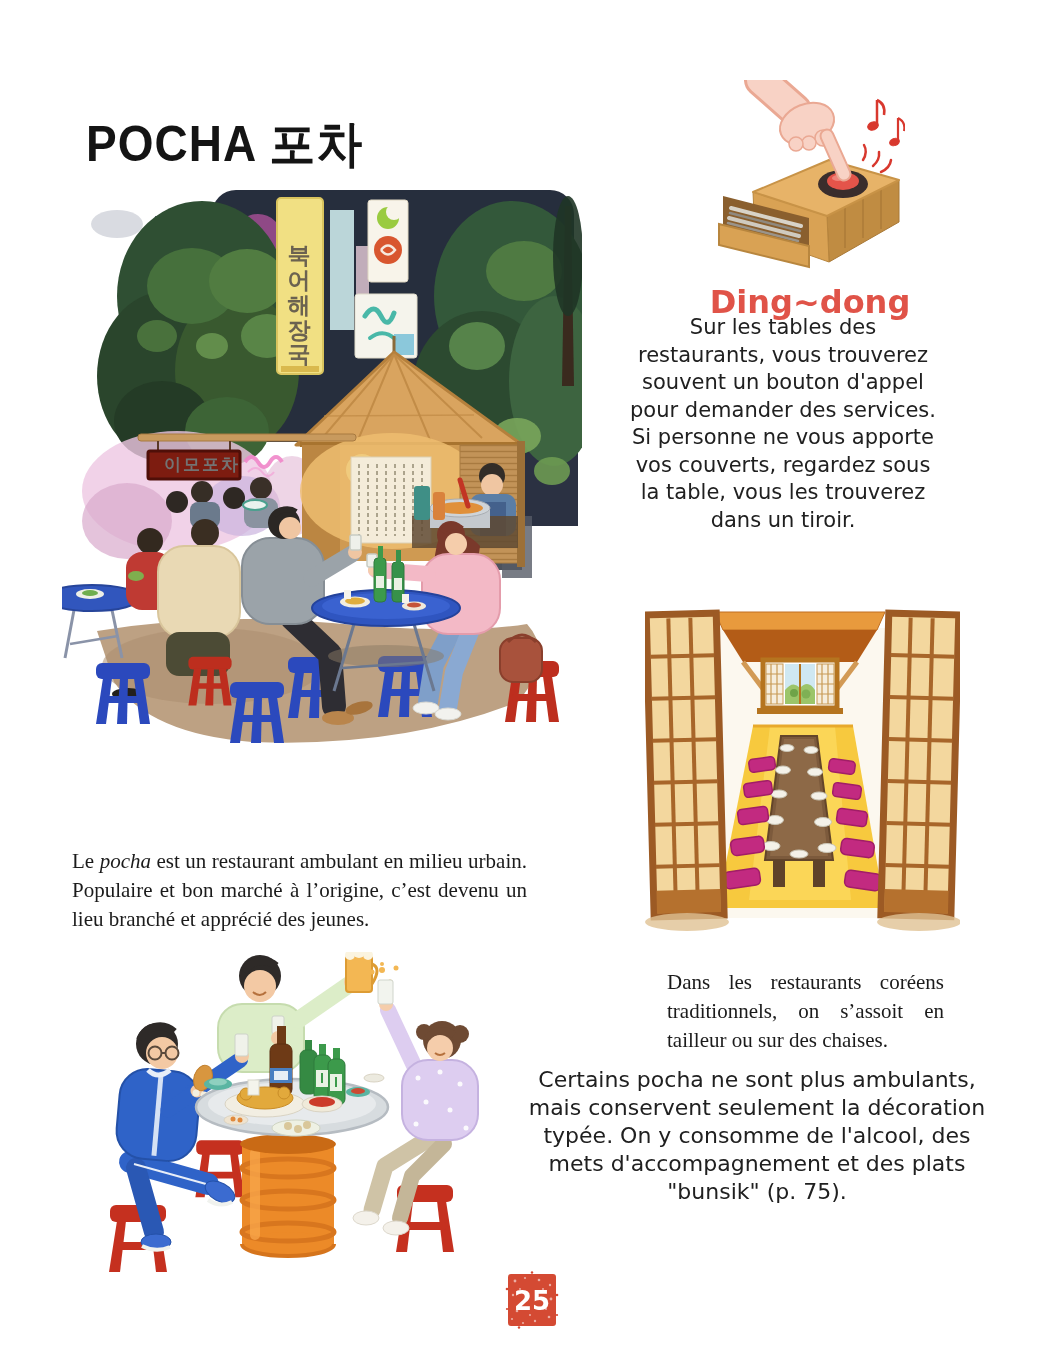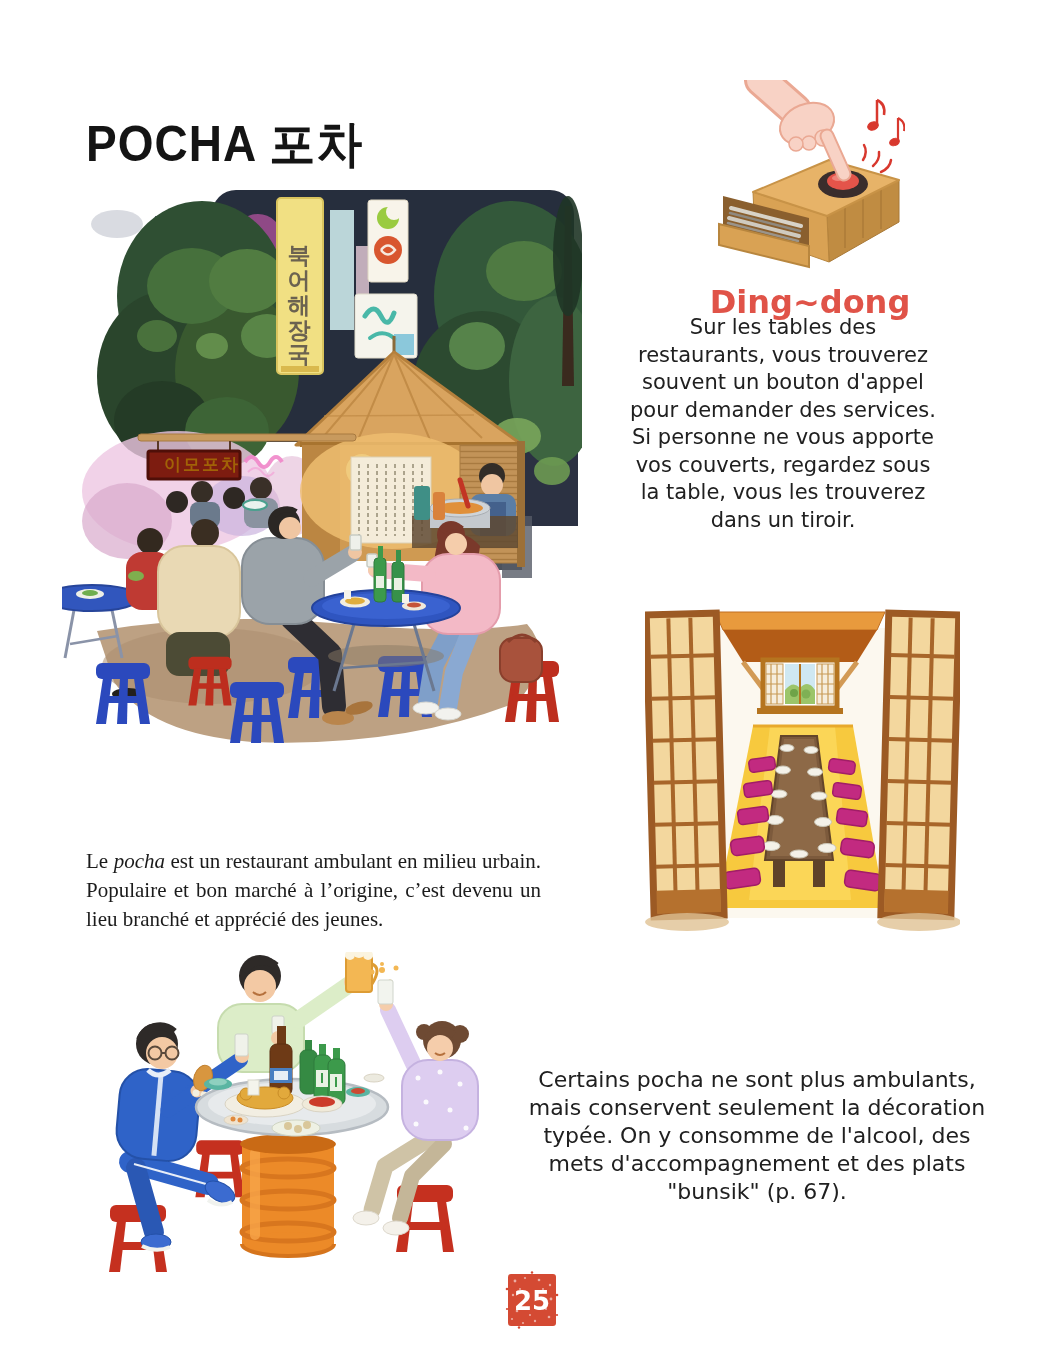--- a/index.html
+++ b/index.html
@@ -9,41 +9,41 @@
 
   
   .title{left:86px;top:80px;font-family:"Liberation Sans",sans-serif;font-weight:bold;
          font-size:46px;letter-spacing:1px;color:#141414;transform:scaleY(1.08);
          transform-origin:left top;white-space:nowrap;}
 
   
   .caption{font-family:"Liberation Serif",serif;font-size:21px;line-height:1.38;
            text-align:justify;color:#1b1b1b;}
   .caption .it{font-style:italic;}
-  #caption-pocha{left:86px;top:801px;width:455px;margin-top:46px;}
+  #caption-pocha{left:72px;top:801px;width:455px;margin-top:46px;}
   #caption-seating{left:667px;top:947px;width:277px;}
 
   
   .hand{font-family:"DejaVu Sans",sans-serif;color:#202020;text-align:center;
         white-space:pre-line;}
   #dingdong-heading{left:640px;top:283px;width:340px;text-align:center;
         font-family:"DejaVu Sans",sans-serif;font-weight:bold;font-size:32px;color:#e05348;}
   #dingdong-body{left:603px;top:314px;width:360px;font-size:21px;line-height:27.5px;}
   #pocha-note{left:512px;top:1066px;width:490px;font-size:22px;line-height:28px;}
 
   
   #vertical-sign-text{left:277px;top:210px;width:46px;height:160px;
       display:flex;align-items:center;justify-content:center;
       writing-mode:vertical-rl;text-orientation:upright;
       font-family:"DejaVu Sans",sans-serif;font-weight:bold;font-size:23px;
       letter-spacing:2px;color:#6b6250;}
   #tent-sign-text{left:148px;top:451px;width:108px;height:27px;
       display:flex;align-items:center;justify-content:center;
       font-family:"DejaVu Sans",sans-serif;font-weight:bold;font-size:17px;
-      letter-spacing:2px;color:#a16207;}
+      letter-spacing:2px;color:#737373;}
 
   
   #stamp{left:505px;top:1271px;width:54px;height:58px;}
 </style>
 </head>
 <body>
 
 <div class="page">
 
   <h1 class="abs title">POCHA 포차</h1>
@@ -418,20 +418,21 @@
       <rect x="240" y="16" width="70" height="302" fill="#f3d79e" stroke="#9c5a24" stroke-width="7"></rect>
       <line x1="262" y1="20" x2="262" y2="314" stroke="#a8662a" stroke-width="4"></line>
       <line x1="284" y1="20" x2="284" y2="314" stroke="#a8662a" stroke-width="4"></line>
       <path d="M243,58 H307 M243,100 H307 M243,142 H307 M243,184 H307 M243,226 H307 M243,268 H307" stroke="#a8662a" stroke-width="4"></path>
       <rect x="243" y="292" width="64" height="23" fill="#b5712e"></rect>
     </g>
     <ellipse cx="42" cy="324" rx="42" ry="9" fill="#e0c293" opacity=".8"></ellipse>
     <ellipse cx="274" cy="324" rx="42" ry="9" fill="#e0c293" opacity=".8"></ellipse>
   </svg>
 
+  <p class="abs caption" id="caption-seating">Dans les restaurants coréens traditionnels, on s’assoit en tailleur ou sur des chaises.</p>
 
   <svg class="abs" style="left:100px;top:952px" width="400" height="332" viewBox="0 0 400 332">
     <defs>
       <g id="rstool">
         <rect x="-28" y="-9" width="56" height="17" rx="6" fill="#c5301f"></rect>
         <path d="M-21,7 L-29,58 L-18,58 L-12,7 Z" fill="#c5301f"></path>
         <path d="M21,7 L29,58 L18,58 L12,7 Z" fill="#c5301f"></path>
         <rect x="-21" y="28" width="42" height="8" rx="2" fill="#c5301f"></rect>
       </g>
     </defs>
@@ -567,21 +568,21 @@
       <rect x="148" y="128" width="11" height="15" fill="#f4f4ec" stroke="#d8d8cc"></rect>
     </g>
   </svg>
 
   <p class="abs caption" id="caption-pocha"><span>Le </span><span class="it">pocha</span><span> est un restaurant ambulant en milieu urbain. Populaire et bon marché à l’origine, c’est devenu un lieu branché et apprécié des jeunes.</span></p>
 
   <div class="abs hand" id="pocha-note">Certains pocha ne sont plus ambulants,
 mais conservent seulement la décoration
 typée. On y consomme de l'alcool, des
 mets d'accompagnement et des plats
-"bunsik" (p. 67).</div>
+"bunsik" (p. 75).</div>
 
   <svg class="abs" id="stamp" viewBox="0 0 54 58">
     <rect x="3" y="3" width="48" height="52" rx="3" fill="#d44a33"></rect>
     <g fill="#ffffff" opacity=".55">
       <circle cx="10" cy="10" r="1.4"></circle>
         <circle cx="20" cy="7" r="1.1"></circle>
         <circle cx="34" cy="9" r="1.3"></circle>
       <circle cx="45" cy="14" r="1.2"></circle>
         <circle cx="8" cy="24" r="1.2"></circle>
         <circle cx="46" cy="28" r="1.4"></circle>

